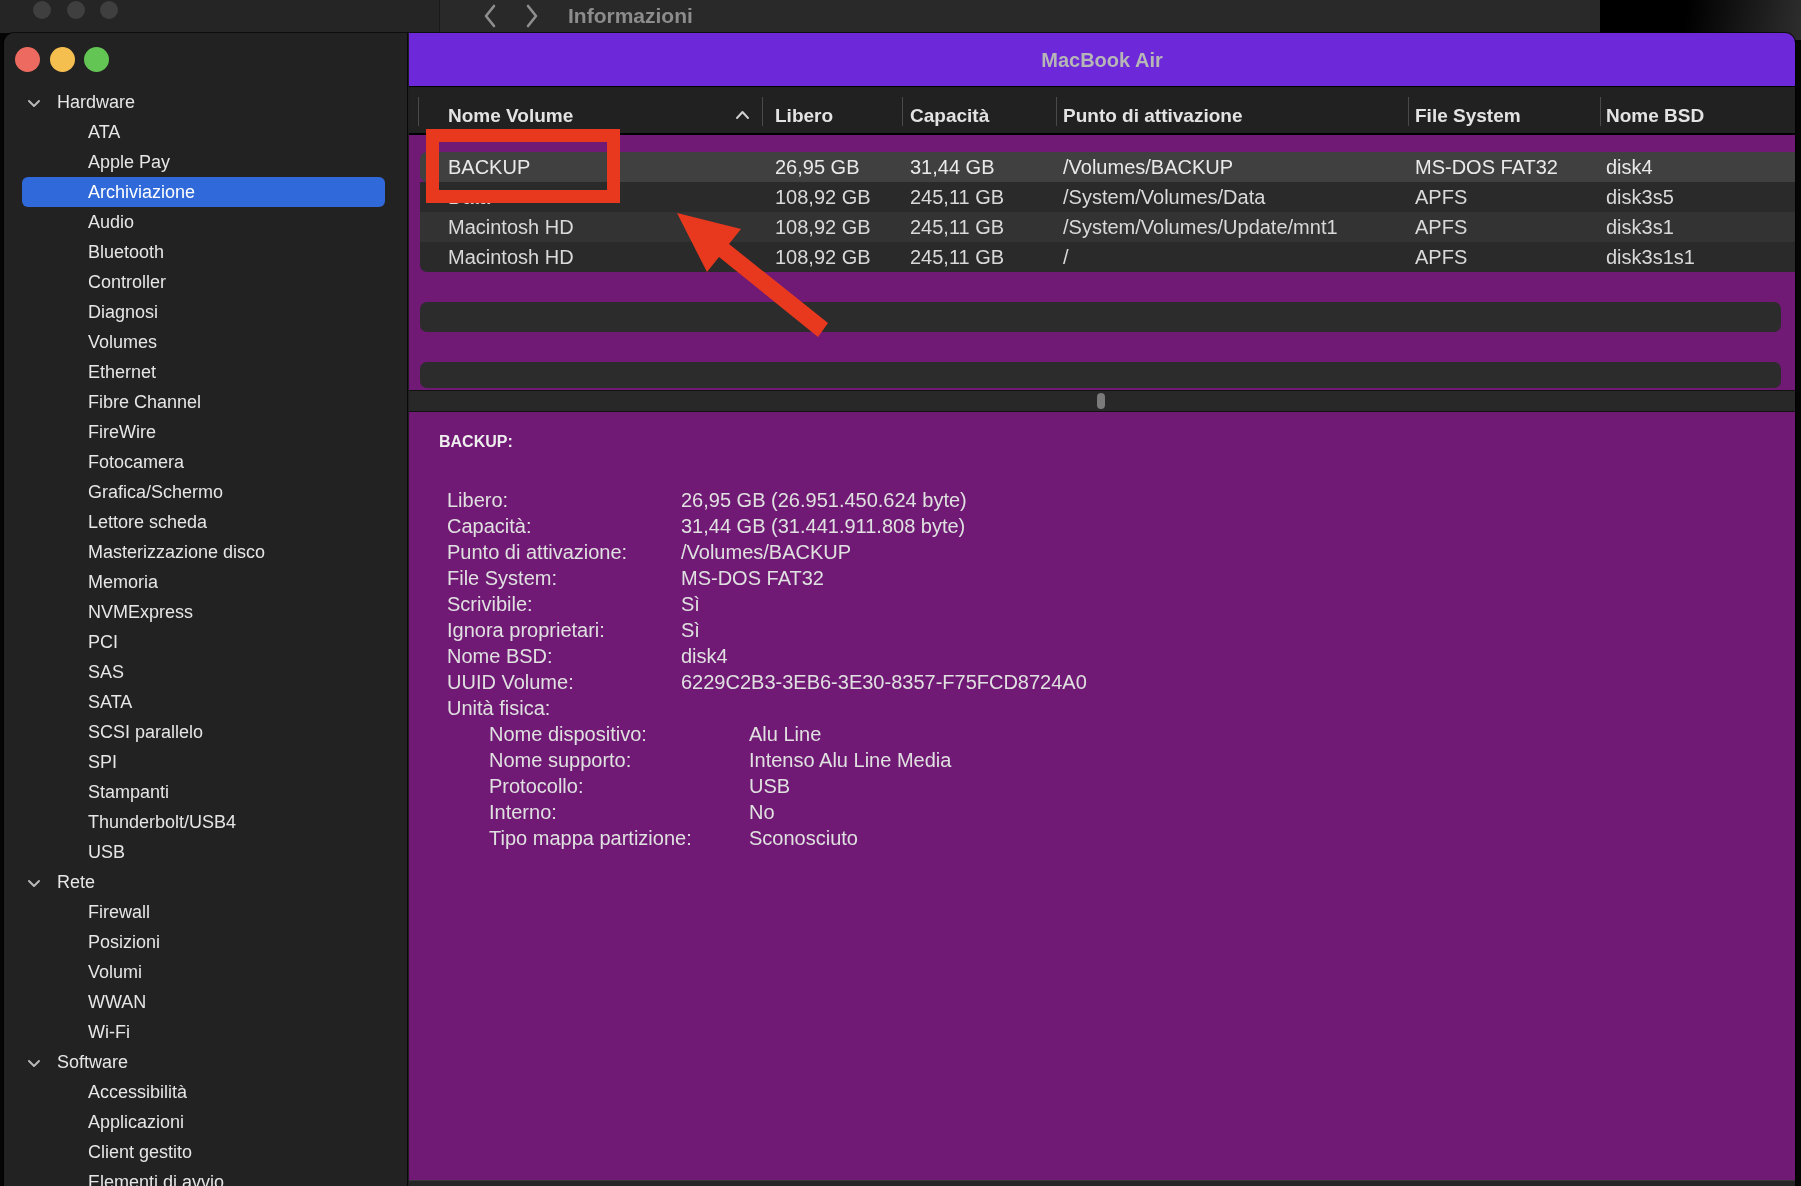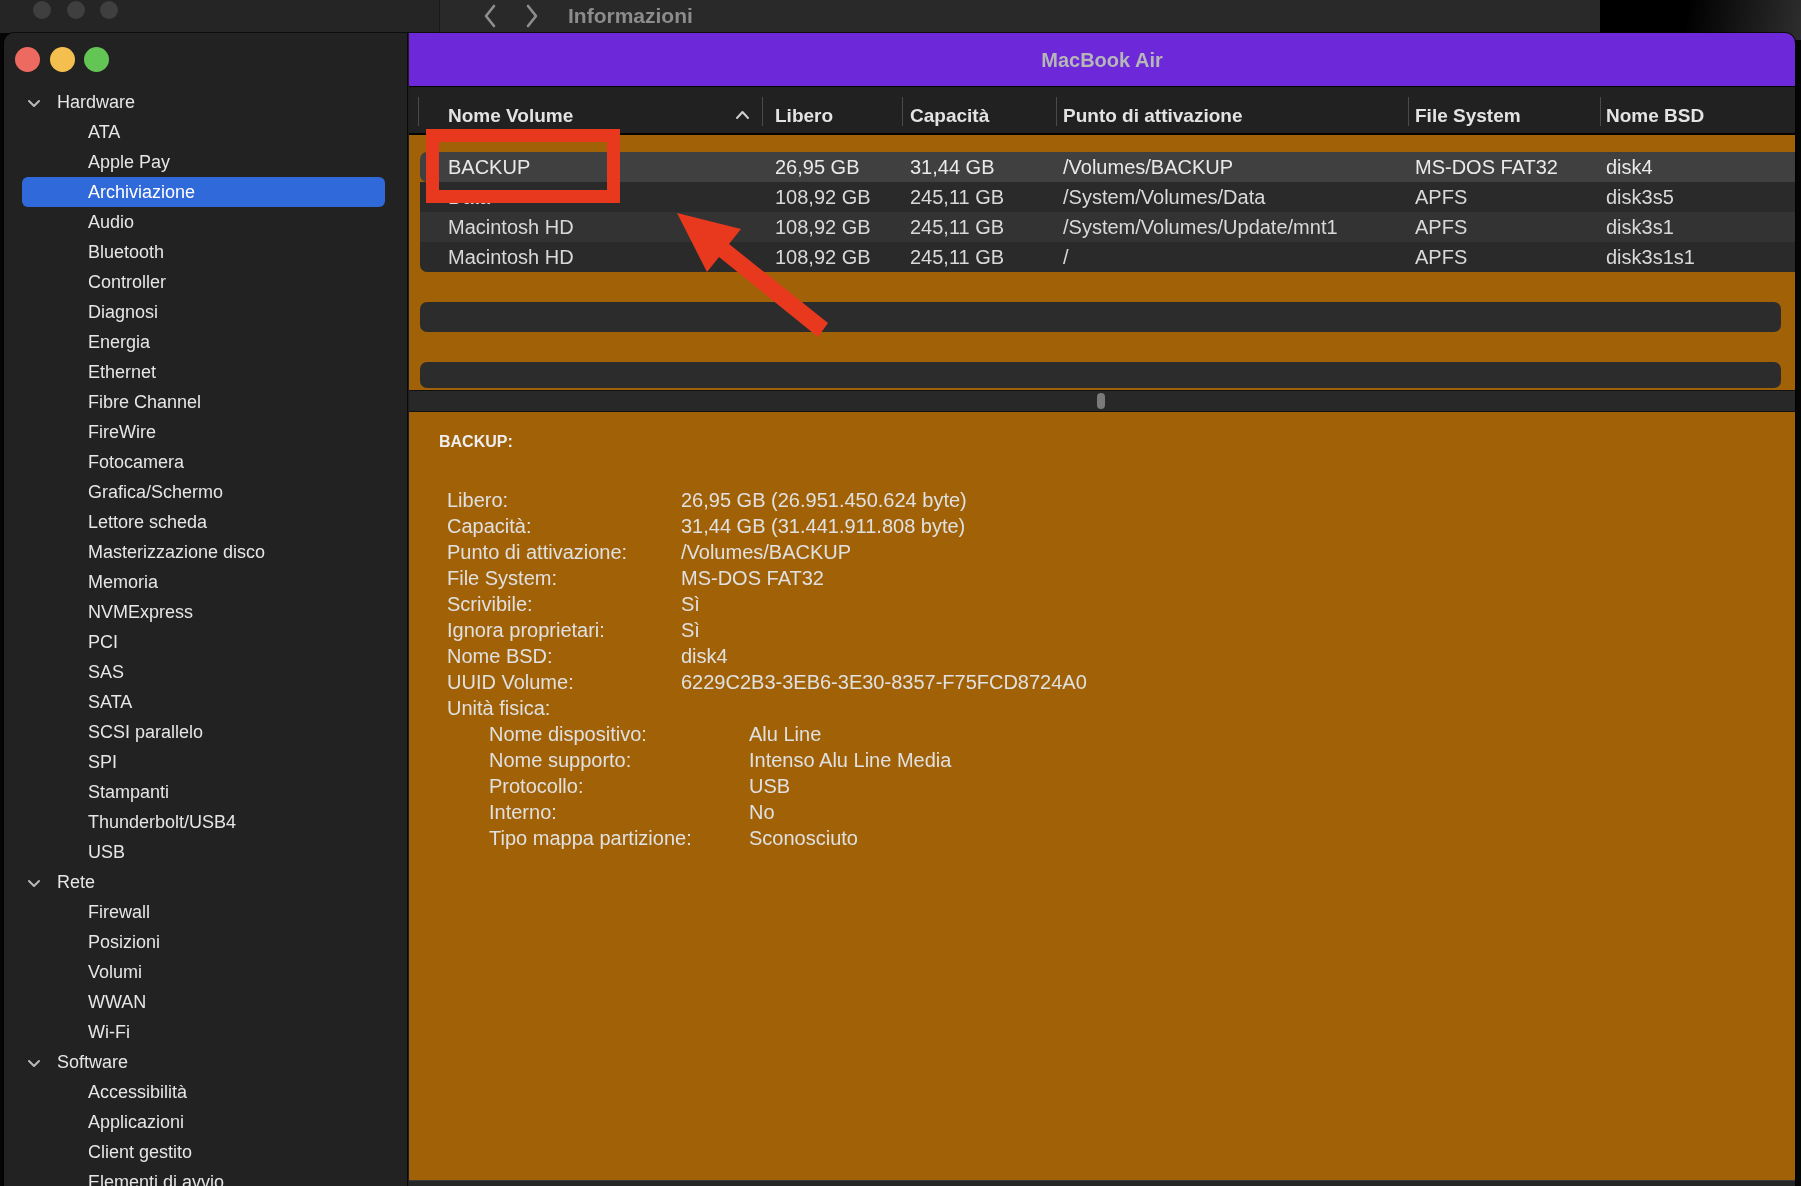--- a/index.html
+++ b/index.html
@@ -23,21 +23,21 @@
   .tl.grn{left:80px;background:#62c554}
   .side-list{position:absolute;top:54px;left:0;right:0;}
   .srow{position:relative;height:30px;line-height:30px;font-size:18px;color:#e6e6e6;}
   .srow .lbl{position:absolute;left:84px;white-space:nowrap;z-index:1;}
   .srow.group .lbl{left:53px;}
   .srow .chev{position:absolute;left:23px;top:12px;z-index:1;}
   .srow.sel::before{content:'';position:absolute;left:18px;right:22px;top:0;height:30px;background:#3069d9;border-radius:6px;}
   .srow.sel .lbl{color:#fff;}
   .titlebar{position:absolute;left:405px;top:0;right:0;height:54px;background:#6d28d9;border-bottom:1px solid #000;}
   .titlebar .t{display:block;text-align:center;line-height:54px;font-size:20px;font-weight:700;color:#b6b6b6;}
-  .content{position:absolute;left:405px;top:55px;right:0;bottom:0;background:#a16207;}
+  .content{position:absolute;left:405px;top:55px;right:0;bottom:0;background:#701a75;}
   .thead{position:absolute;left:0;top:0;right:0;height:47px;background:#212121;border-bottom:2px solid #010101;}
   .thead .h{position:absolute;top:17px;font-size:19px;font-weight:700;color:#e3e3e3;white-space:nowrap;}
   .h.h-name{left:39px}.h.h-free{left:366px}.h.h-cap{left:501px}.h.h-mount{left:654px}.h.h-fs{left:1006px}.h.h-bsd{left:1197px}
   .thead .sep{position:absolute;top:9px;height:29px;width:1px;background:#4a4a4a;}
   .sep.s0{left:9px}.sep.s1{left:353px}.sep.s2{left:493px}.sep.s3{left:647px}.sep.s4{left:999px}.sep.s5{left:1191px}
   .sort-caret{position:absolute;left:326px;top:22px;}
   .trow{position:absolute;left:11px;width:1487px;height:30px;}
   .trow.r0{top:64px;background:#404040;border-radius:7px;}
   .trow.r1{top:94px;background:#2a2a2a;}
   .trow.r2{top:124px;background:#333333;}
@@ -110,21 +110,21 @@
           <div class="srow">
             <span class="lbl">Bluetooth</span>
           </div>
           <div class="srow">
             <span class="lbl">Controller</span>
           </div>
           <div class="srow">
             <span class="lbl">Diagnosi</span>
           </div>
           <div class="srow">
-            <span class="lbl">Energia</span>
+            <span class="lbl">Volumes</span>
           </div>
           <div class="srow">
             <span class="lbl">Ethernet</span>
           </div>
           <div class="srow">
             <span class="lbl">Fibre Channel</span>
           </div>
           <div class="srow">
             <span class="lbl">FireWire</span>
           </div>

